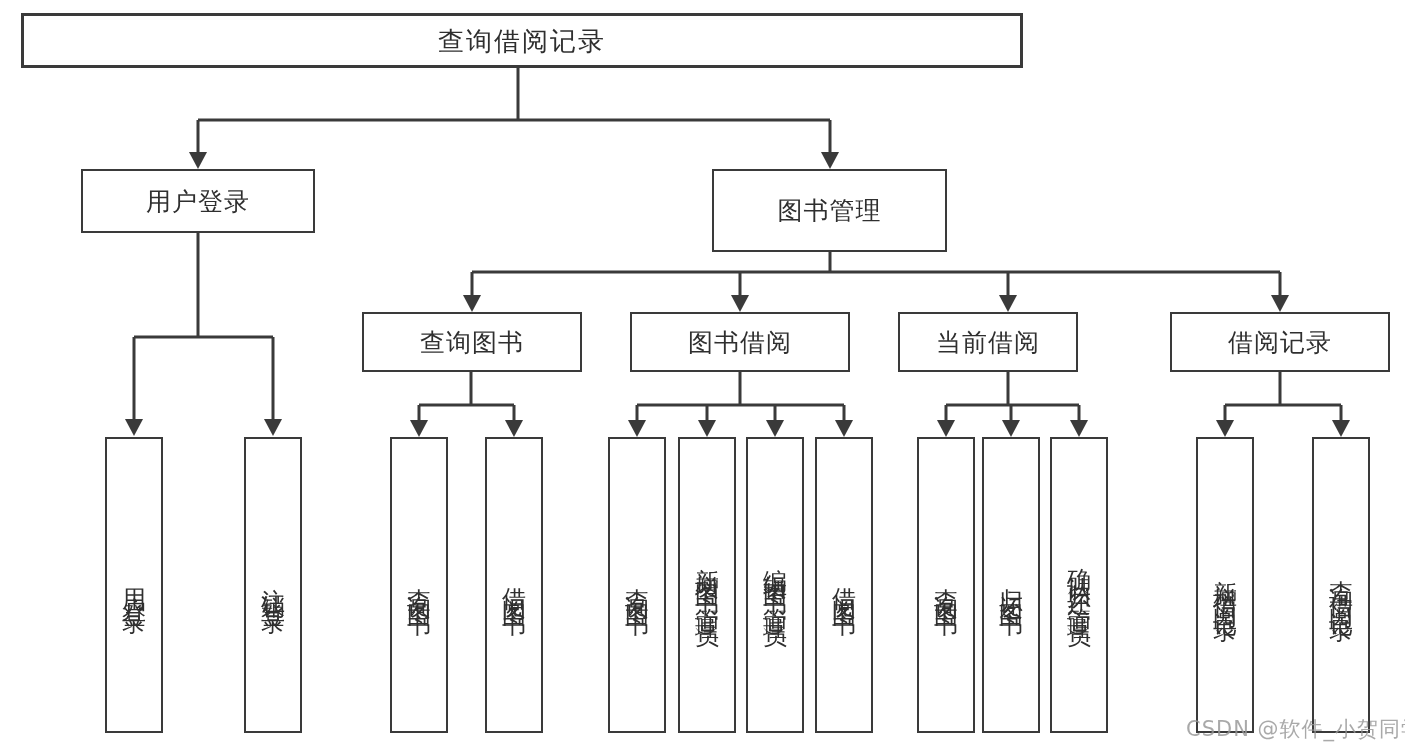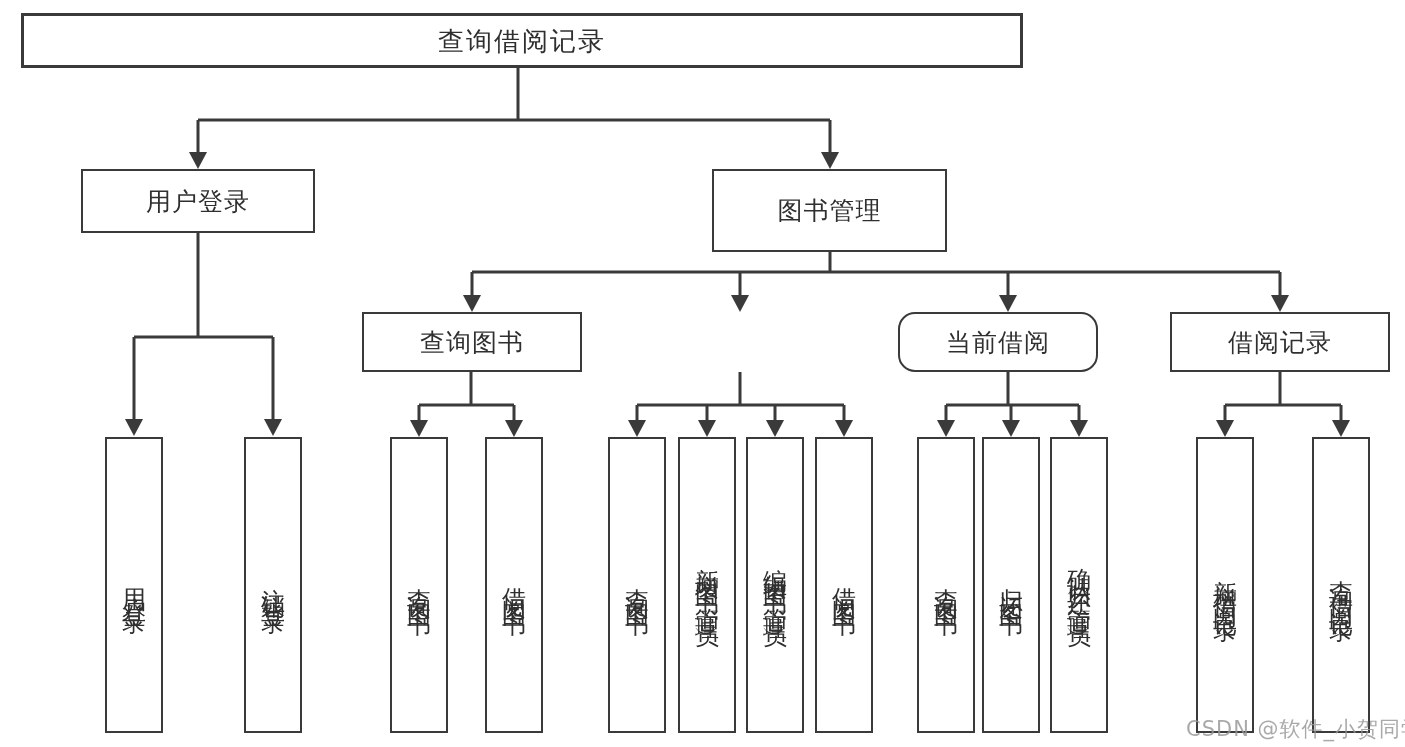--- a/index.html
+++ b/index.html
@@ -99,21 +99,24 @@
   <div class="node h" style="left:81px; top:169px; width:234px; height:64px;">
     <span>用户登录</span>
   </div>
   <div class="node h" style="left:712px; top:169px; width:235px; height:83px;">
     <span>图书管理</span>
   </div>
 
   <div class="node h" style="left:362px; top:312px; width:220px; height:60px;">
     <span>查询图书</span>
   </div>
-  <div class="node h" style="left:898px; top:312px; width:200px; height:60px;border-radius:17px;">
+  <div class="node h" style="left:630px; top:312px; width:220px; height:60px;">
+    <span>图书借阅</span>
+  </div>
+  <div class="node h" style="left:898px; top:312px; width:180px; height:60px;">
     <span>当前借阅</span>
   </div>
   <div class="node h" style="left:1170px; top:312px; width:220px; height:60px;">
     <span>借阅记录</span>
   </div>
 
   <div class="node v" style="left:105px; top:437px; width:58px; height:296px;">
     <span>用户登录</span>
   </div>
   <div class="node v" style="left:244px; top:437px; width:58px; height:296px;">

